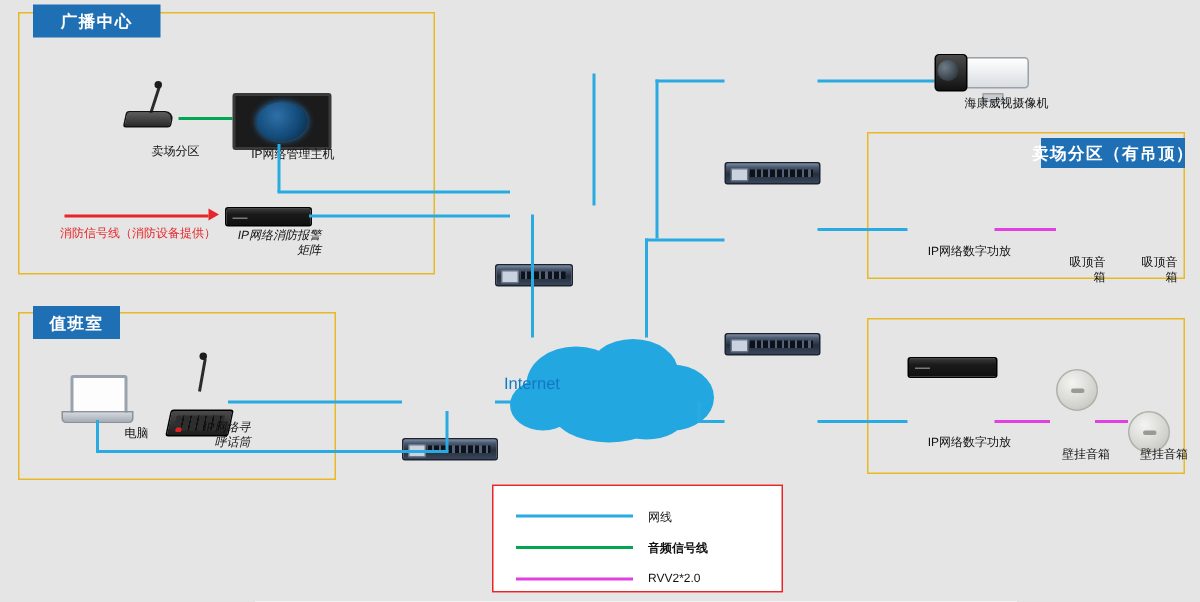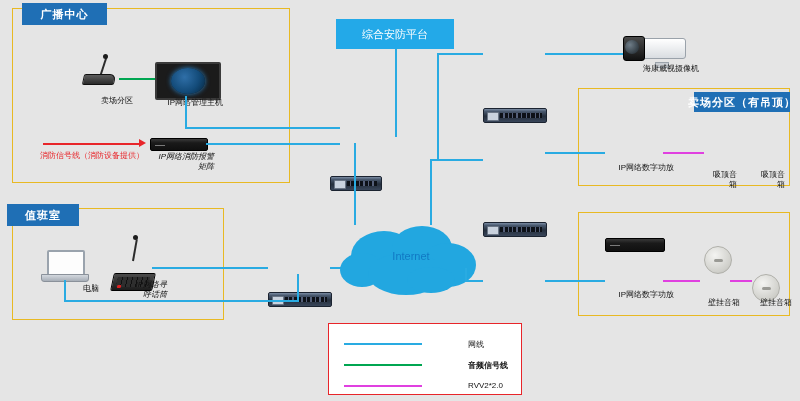--- a/index.html
+++ b/index.html
@@ -81,27 +81,27 @@
   .cam-mount{background:#c8ccd1;border:1px solid #9aa2aa;}
 
   
   .spk-ceil{background:radial-gradient(circle at 38% 32%,#f4f4f2,#cfcfca 70%,#b4b4af 100%);
             border:1px solid #b0b0aa;border-radius:50%;position:relative;}
   .spk-ceil:after{content:"";position:absolute;left:50%;top:50%;width:9px;height:3px;
             margin:-1.5px 0 0 -4.5px;background:#9a9a95;border-radius:2px;}
 
   
   .cloud{position:absolute;}
-  .cloud-label{position:absolute;color:#1179c4;font-size:11px;text-align:center;width:100%;}
+  .cloud-label{position:absolute;color:#1179c4;font-size:11px;width:100%;}
 
   
   .legend{position:absolute;border:1.5px solid #E8252A;background:#fff;box-sizing:border-box;}
   .legend-row{position:absolute;display:flex;align-items:center;}
   .legend-swatch{height:1.8px;width:78px;}
-  .legend-text{position:absolute;font-size:8px;color:#111;white-space:nowrap;margin-left:36px;}
+  .legend-text{position:absolute;font-size:8px;color:#111;white-space:nowrap;}
 </style>
 </head>
 <body>
 
 <div id="canvas">
 
   <div class="zone" style="left:12px;top:8px;width:278px;height:175px;"></div>
   <div class="zone-title" style="left:22px;top:3px;width:85px;height:22px;">广播中心</div>
 
   <div class="dev micstem" style="left:99px;top:57px;width:1.6px;height:20px;transform:rotate(18deg);"></div>
@@ -123,21 +123,21 @@
   <div class="cap" style="left:144px;top:152px;width:70px;font-style:italic;">IP网络消防报警
 矩阵</div>
 
   <div class="ln h c-net" style="left:206px;top:143px;width:134px;"></div>
 
   <div class="ln h c-fire" style="left:43px;top:143px;width:96px;"></div>
   <div class="arrow-fire" style="left:139px;top:139px;"></div>
   <div class="cap-red" style="left:28px;top:150px;width:128px;">消防信号线（消防设备提供）</div>
 
   <div class="zone" style="left:12px;top:208px;width:212px;height:112px;"></div>
-  <div class="zone-title" style="left:7px;top:204px;width:72px;height:22px;font-family:Liberation Serif, serif;">值班室</div>
+  <div class="zone-title" style="left:22px;top:204px;width:58px;height:22px;font-family:Liberation Serif, serif;">值班室</div>
 
   <div class="dev lap-screen" style="left:47px;top:250px;width:34px;height:24px;"></div>
   <div class="dev lap-base" style="left:41px;top:274px;width:46px;height:6px;"></div>
   <div class="cap" style="left:29px;top:284px;width:70px;">电脑</div>
 
   <div class="dev micstem" style="left:132px;top:239px;width:1.6px;height:22px;transform:rotate(10deg);"></div>
   <div class="dev michead" style="left:133px;top:235px;width:5px;height:5px;"></div>
   <div class="dev console" style="left:112px;top:260px;width:40px;height:16px;">
     <div class="keys"></div>
     <div class="led"></div>
@@ -151,21 +151,20 @@
   </div>
 
   <div class="ln h c-net" style="left:152px;top:267px;width:116px;"></div>
 
   <div class="ln h c-net" style="left:330px;top:267px;width:30px;"></div>
 
   <div class="ln v c-net" style="left:297px;top:274px;height:27px;"></div>
   <div class="ln h c-net" style="left:64px;top:300px;width:235px;"></div>
   <div class="ln v c-net" style="left:64px;top:280px;height:21px;"></div>
 
-  <div class="platform" style="left:336px;top:19px;width:118px;height:30px;">综合安防平台</div>
   <div class="ln v c-net" style="left:395px;top:49px;height:88px;"></div>
 
   <div class="dev switch" style="left:330px;top:130px;width:50px;height:13px;">
     <div class="lport"></div>
     <div class="ports"></div>
   </div>
 
   <div class="ln v c-net" style="left:354px;top:143px;height:82px;"></div>
 
   <div class="dev switch" style="left:483px;top:47px;width:62px;height:13px;">

